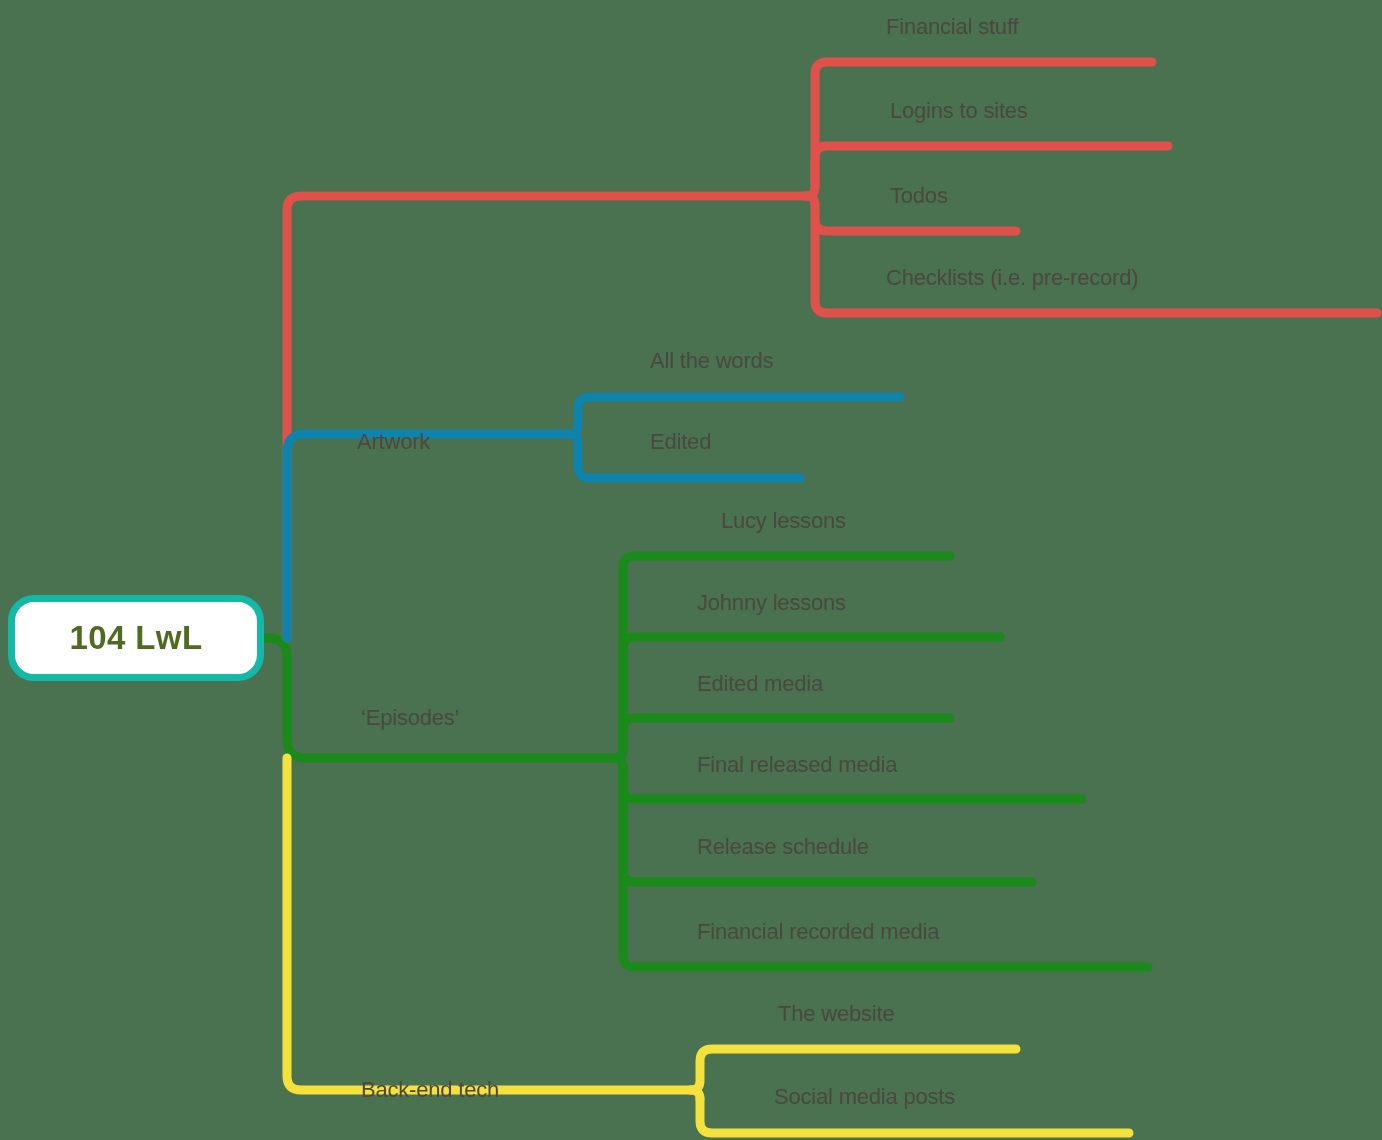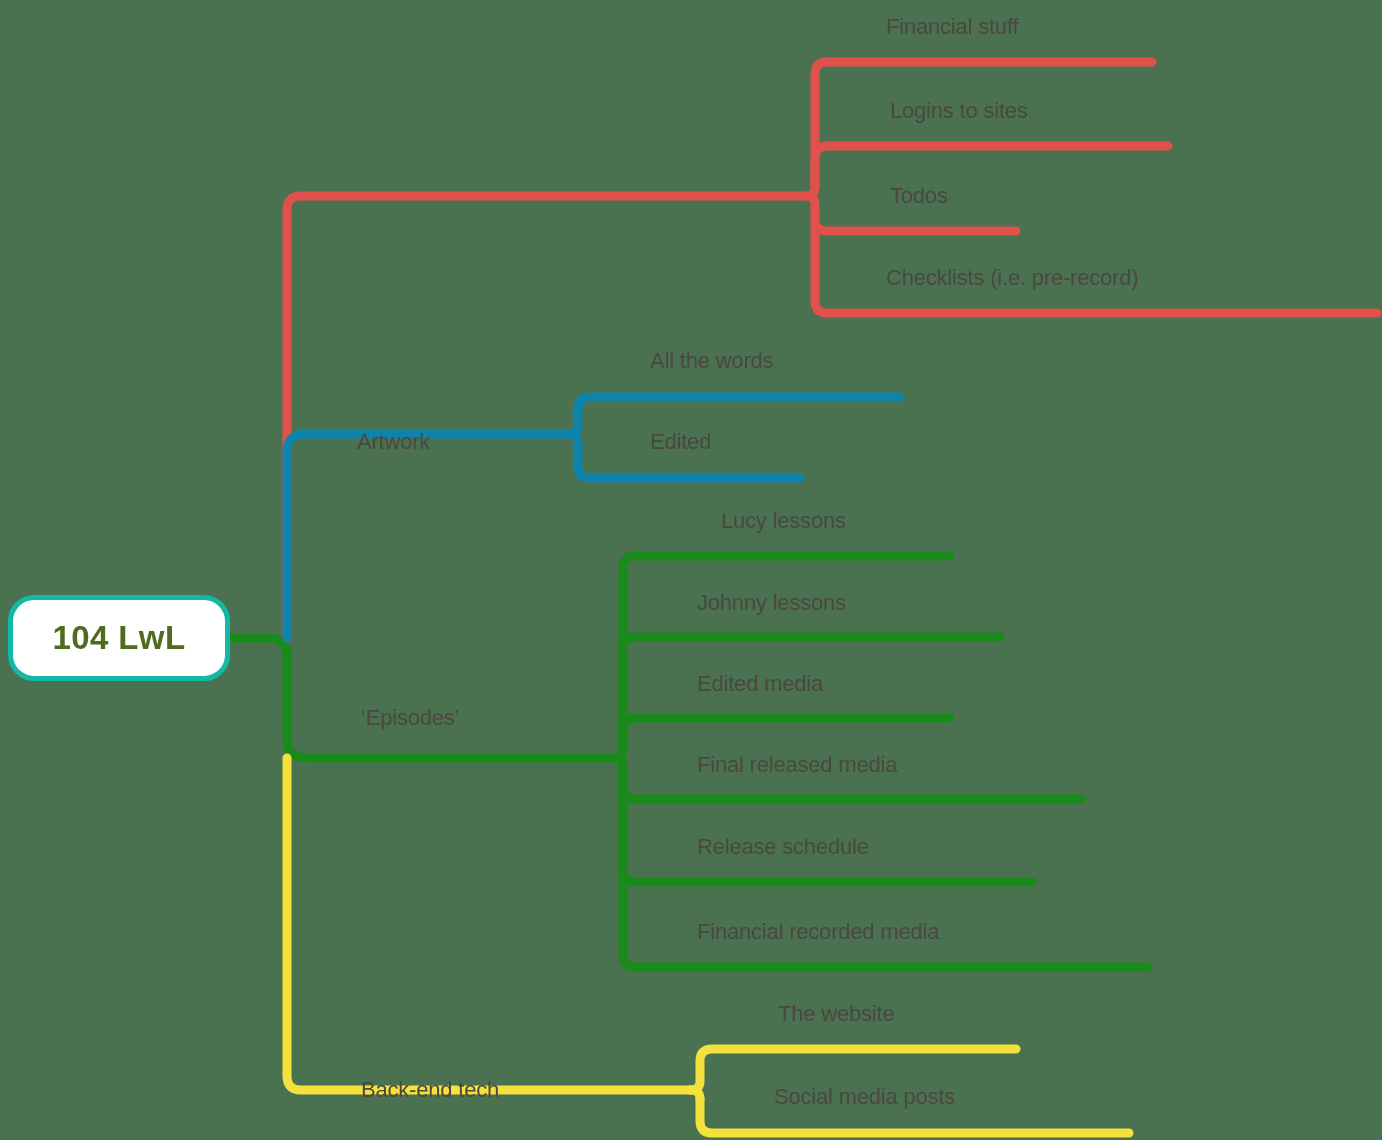--- a/index.html
+++ b/index.html
@@ -29,24 +29,24 @@
     font-size: 22px;
     font-weight: 400;
     line-height: 1;
     white-space: nowrap;
     letter-spacing: -0.2px;
   }
   .root-box {
     position: absolute;
     left: 8px;
     top: 595px;
-    width: 222px;
+    width: 256px;
     height: 86px;
     background: #ffffff;
-    border: 5px solid #14b8a6;
+    border: 7px solid #14b8a6;
     border-radius: 26px;
     box-sizing: border-box;
     display: flex;
     align-items: center;
     justify-content: center;
   }
   .root-text {
     color: #4f6b1f;
     font-family: "Liberation Sans", sans-serif;
     font-size: 33px;

